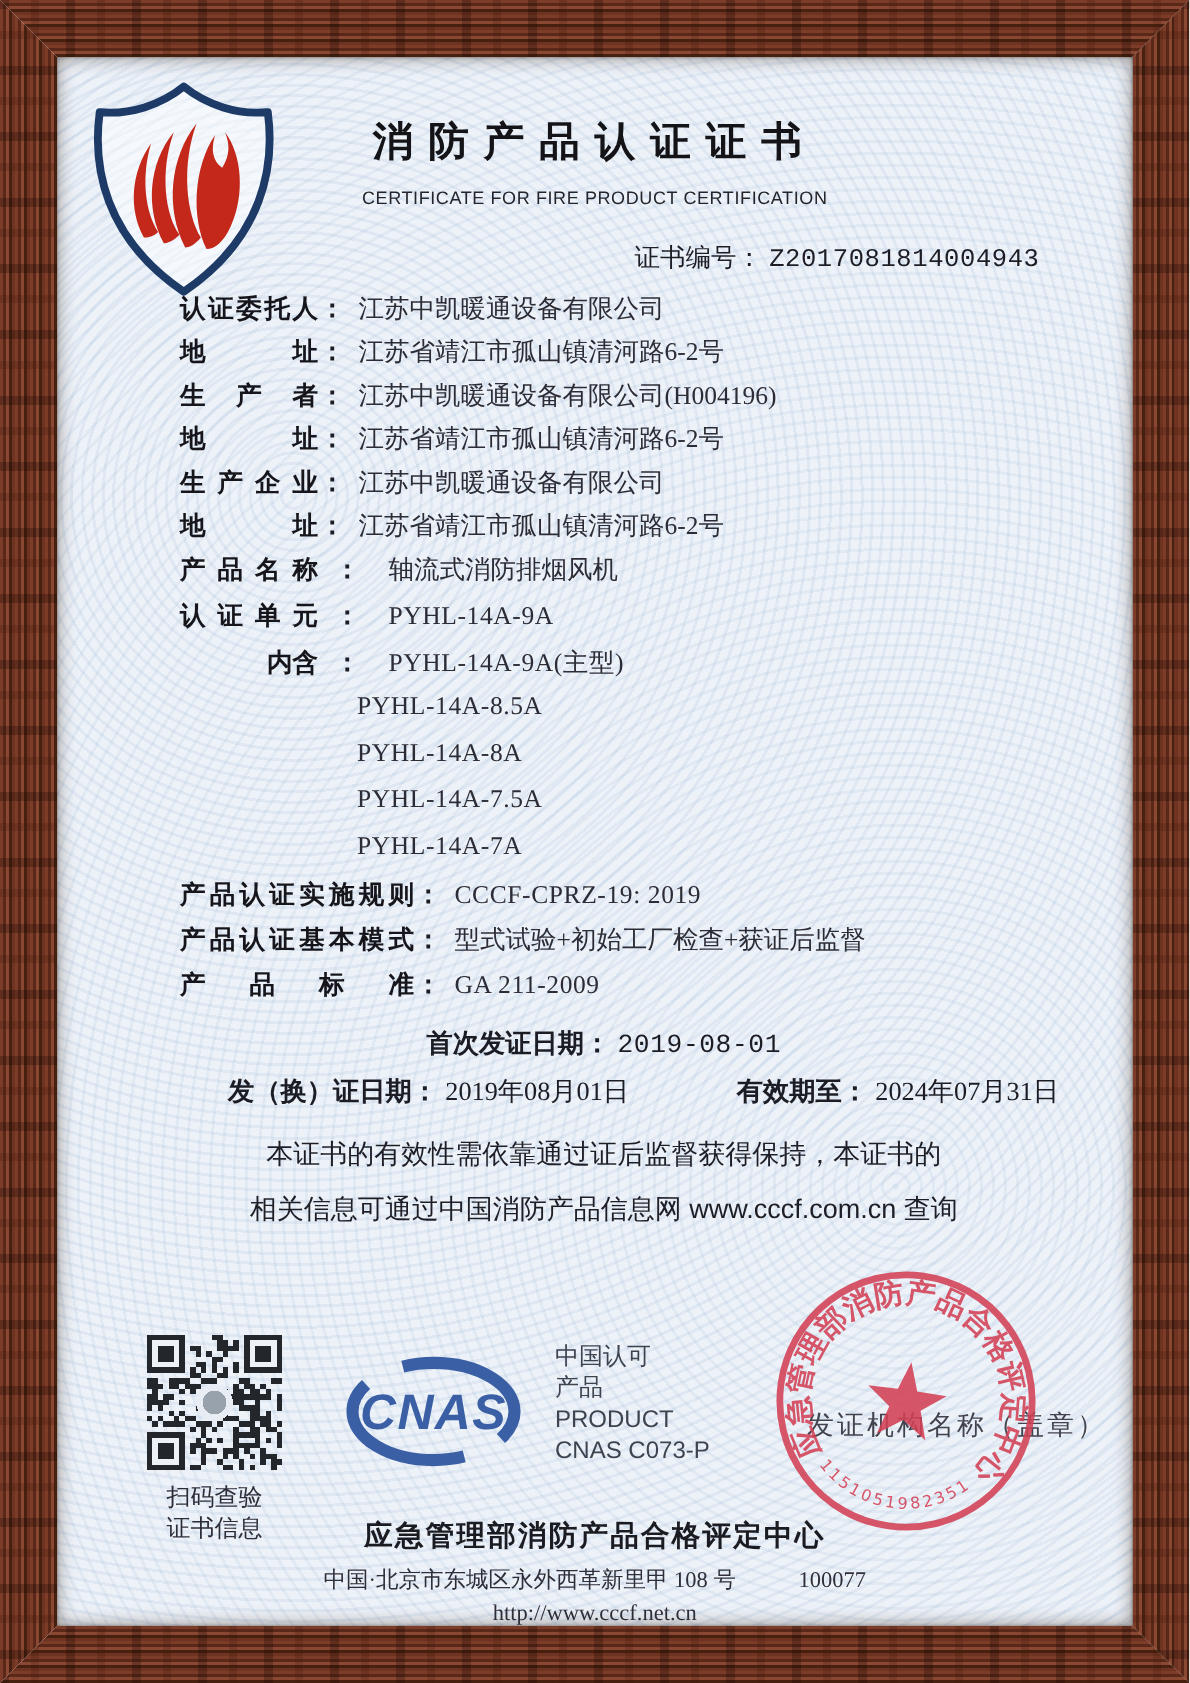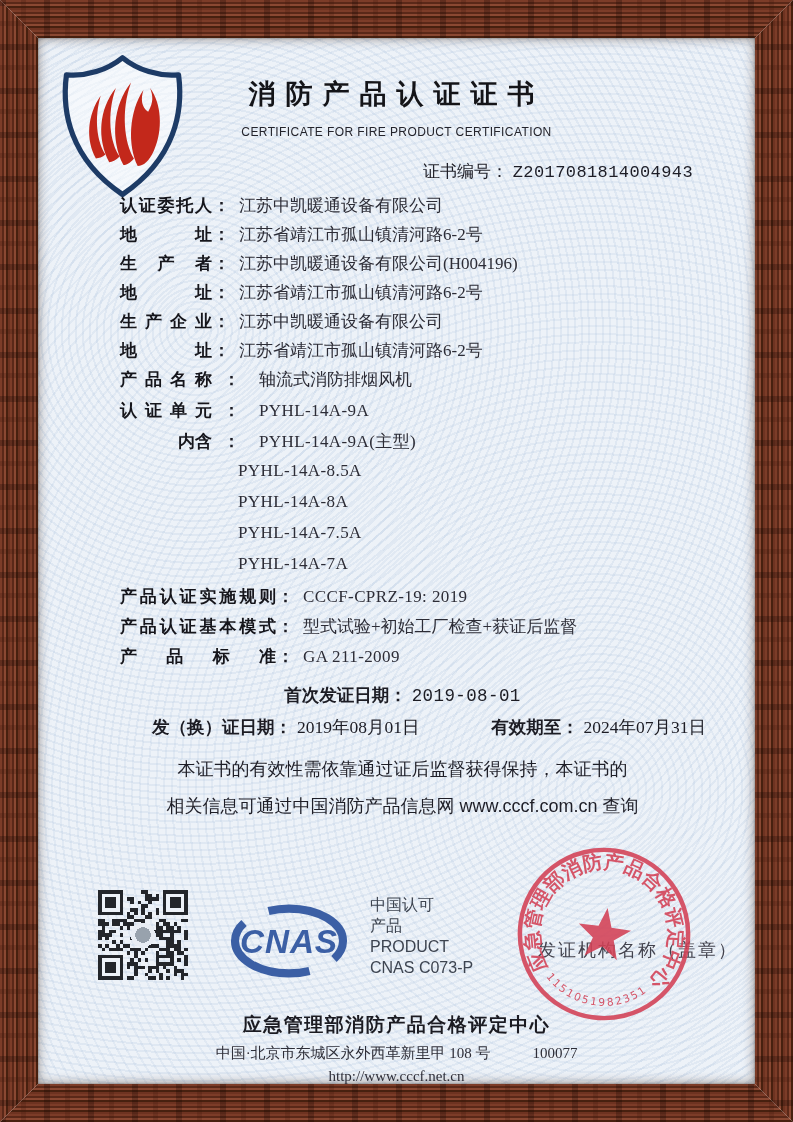--- a/index.html
+++ b/index.html
@@ -407,20 +407,24 @@
           <rect x="18" y="0" width="7" height="7"></rect>
           <rect x="19" y="1" width="5" height="5" fill="#edf2f8"></rect>
           <rect x="20" y="2" width="3" height="3"></rect>
           <rect x="0" y="18" width="7" height="7"></rect>
           <rect x="1" y="19" width="5" height="5" fill="#edf2f8"></rect>
           <rect x="2" y="20" width="3" height="3"></rect>
           <circle cx="12.5" cy="12.5" r="3.4" fill="#e8edf4"></circle>
           <circle cx="12.5" cy="12.5" r="2.2" fill="#98a2ad"></circle>
         </svg>
     </div>
+    <div class="qr-caption">
+      <div>扫码查验</div>
+      <div>证书信息</div>
+    </div>
   </div>
 
   <svg class="cnas-logo" viewBox="0 0 140 92">
     <ellipse cx="70" cy="46" rx="60" ry="36" fill="none" stroke="#3b5fa5" stroke-width="9" pathLength="100" stroke-dasharray="40 10" stroke-dashoffset="32.5"></ellipse>
     <text x="70" y="59" text-anchor="middle" font-family="Liberation Sans, sans-serif" font-size="37" font-weight="bold" font-style="italic" letter-spacing="1" fill="#3b5fa5">CNAS</text>
   </svg>
 
   <div class="cnas-lines">
     <div class="cn">中国认可</div>
     <div class="cn">产品</div>

